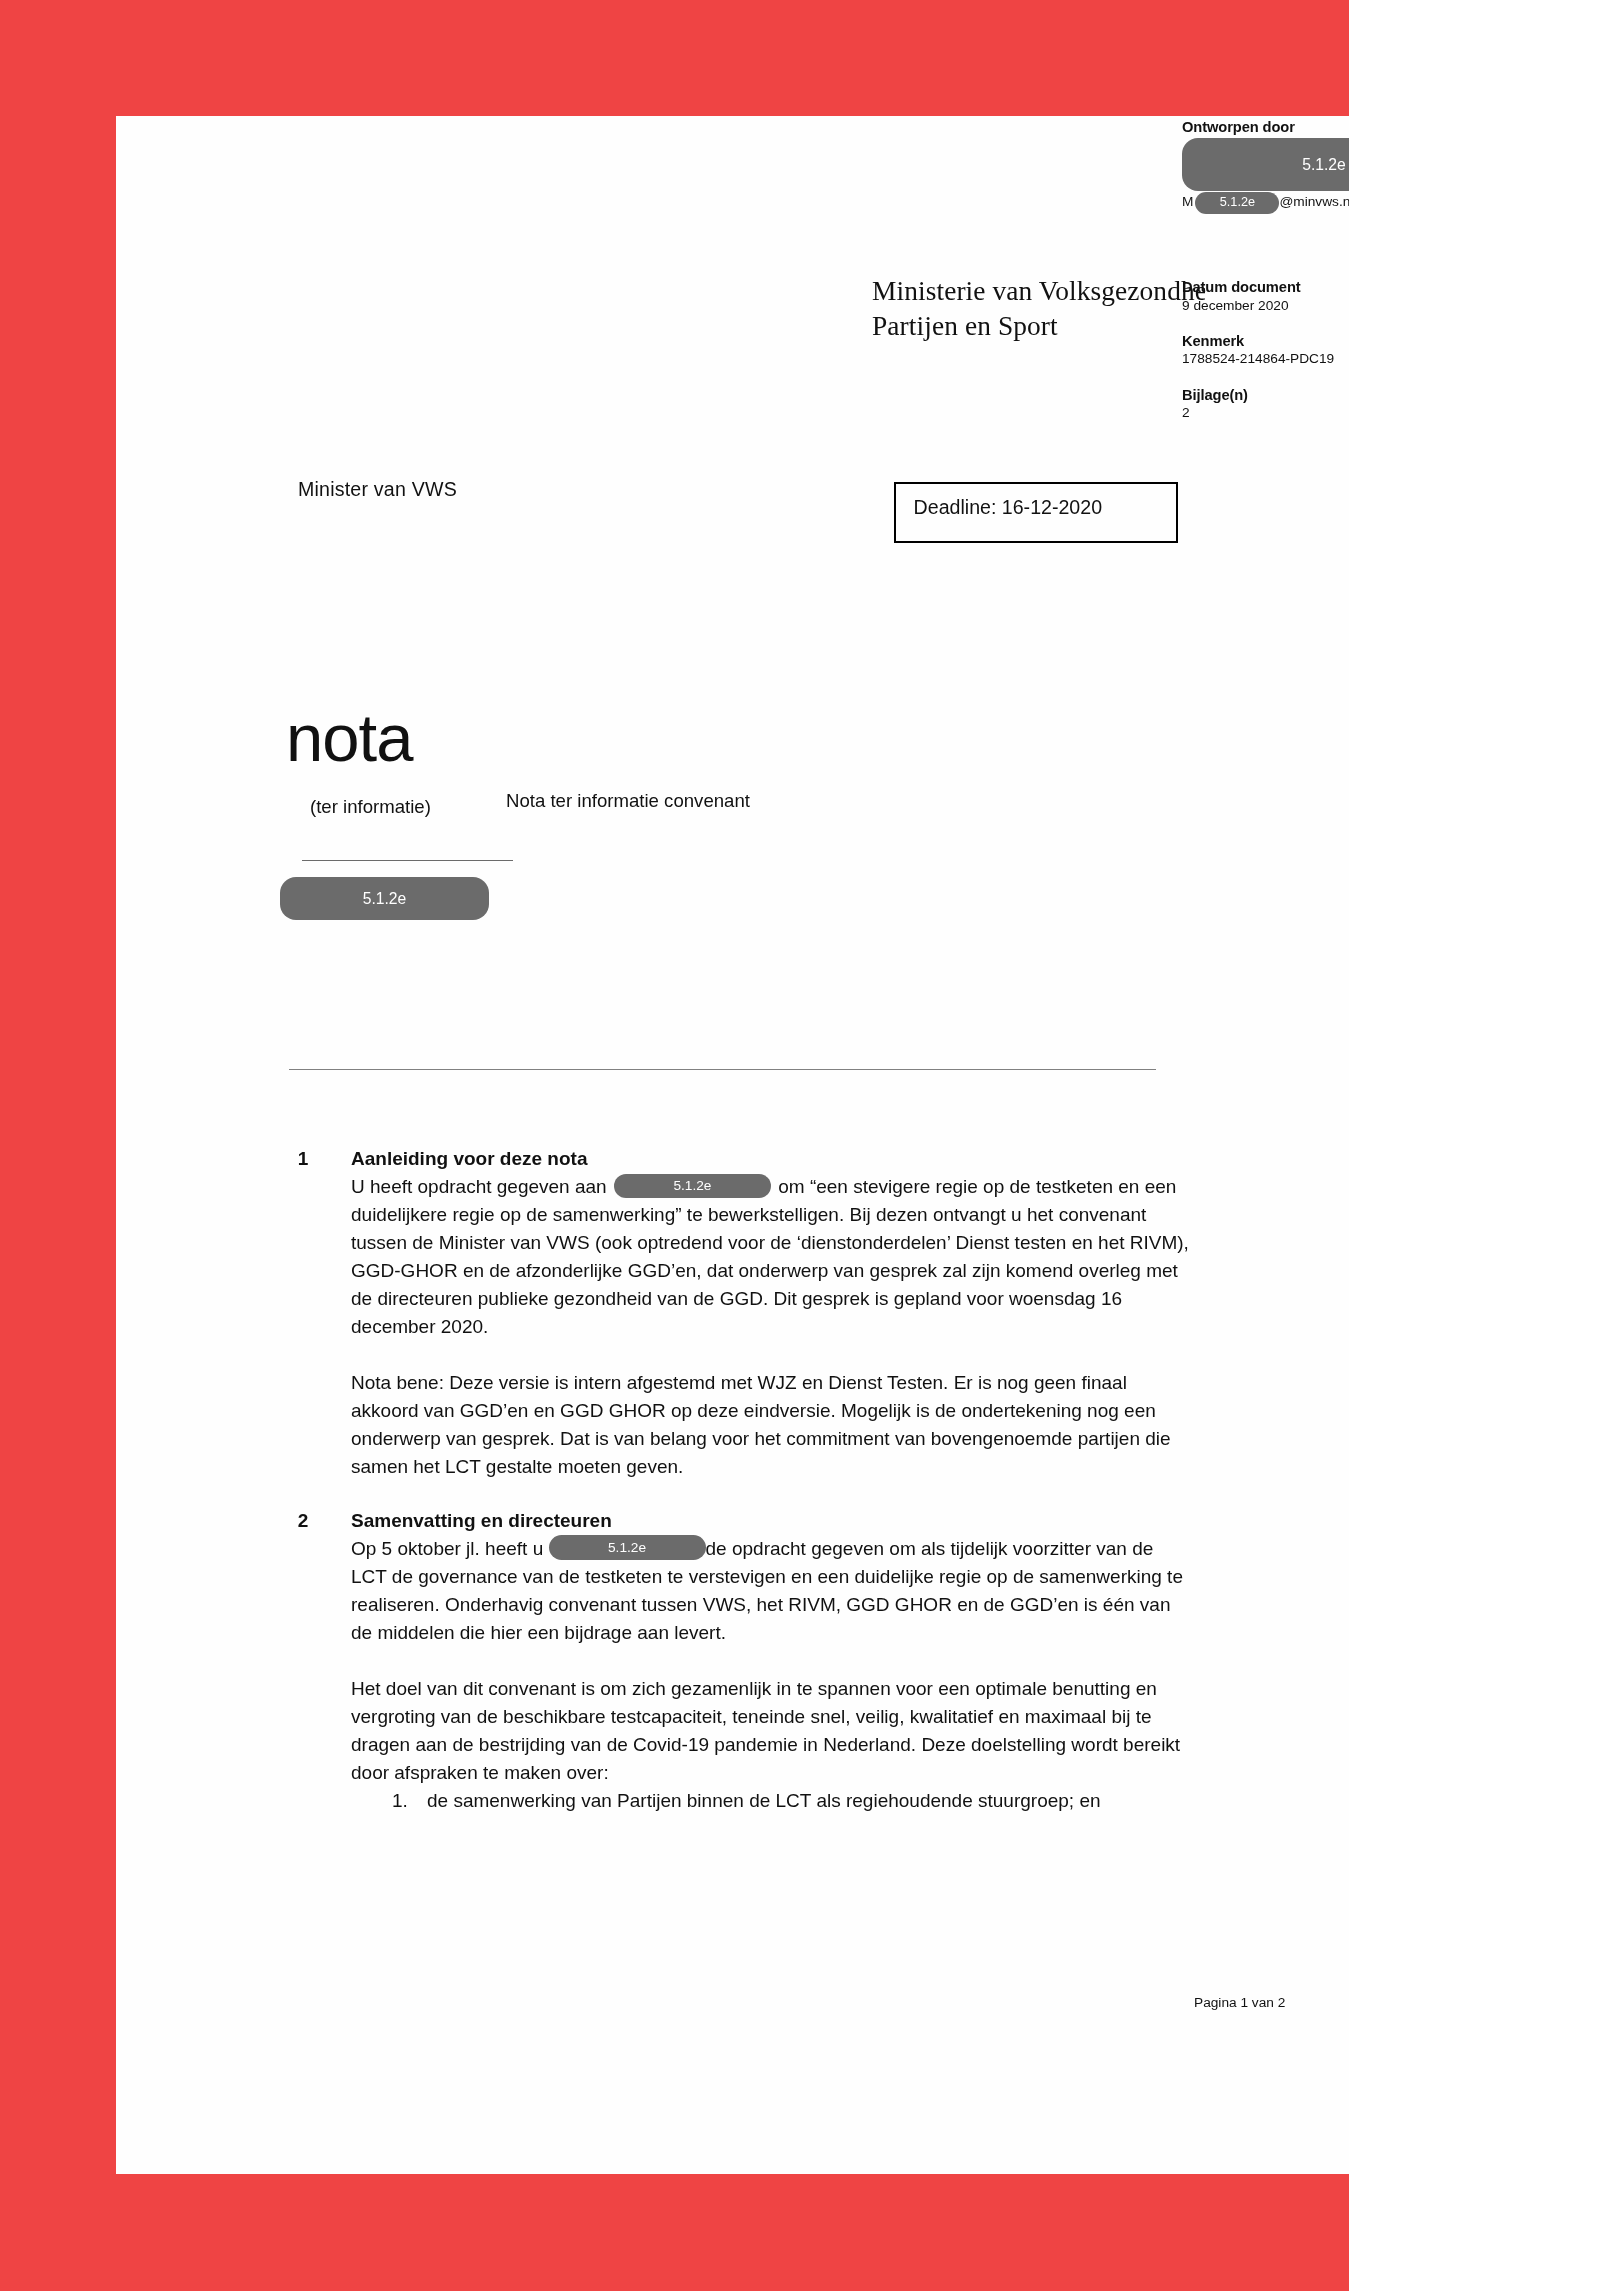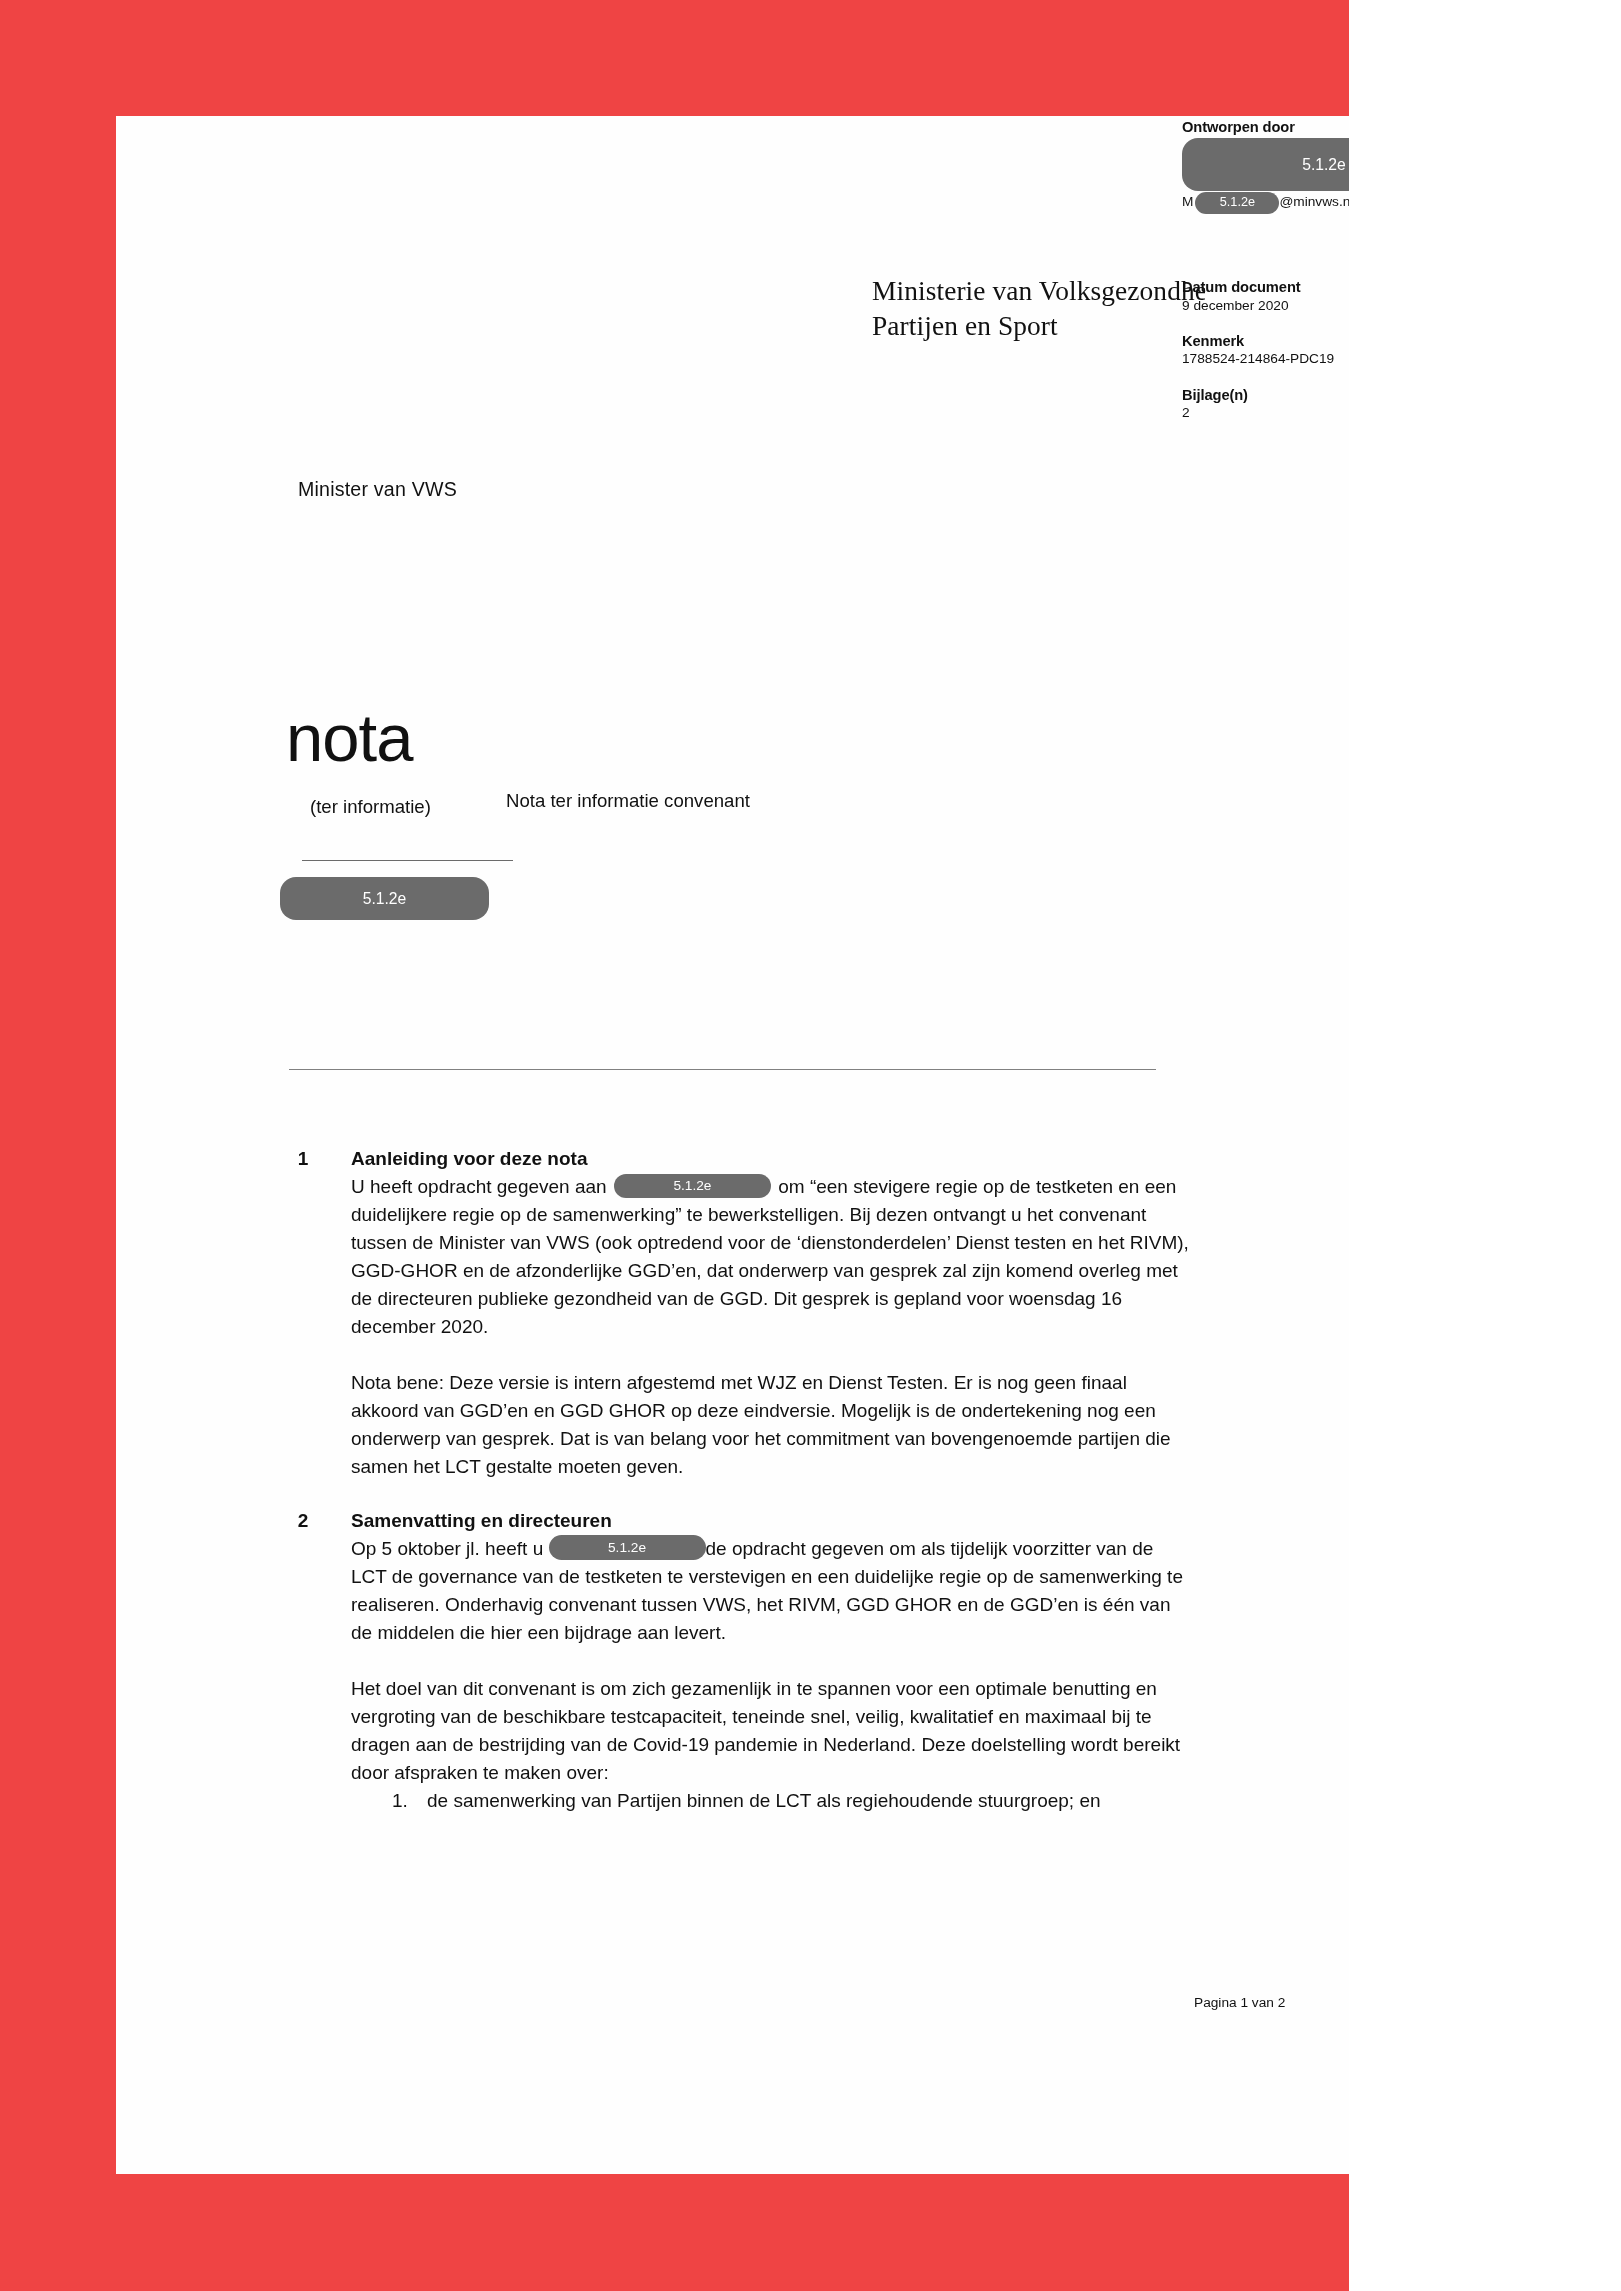--- a/index.html
+++ b/index.html
@@ -318,20 +318,23 @@
 
   </div>
 
   <div class="ministry">
     <span class="l1">Ministerie van Volksgezondheid,</span>
     <span class="l2">Partijen en Sport</span>
   </div>
 
   <div class="addressee">Minister van VWS</div>
 
+  <div class="deadline-box">
+    <div class="deadline-text">Deadline: 16-12-2020</div>
+  </div>
 
   <div class="nota-title">nota</div>
   <div class="nota-sub-left">(ter informatie)</div>
   <div class="nota-sub-right">Nota ter informatie convenant</div>
   <div class="nota-divider"></div>
   <div class="redact redact-author">5.1.2e</div>
 
   <div class="main-rule"></div>
 
   <div class="body-col">

